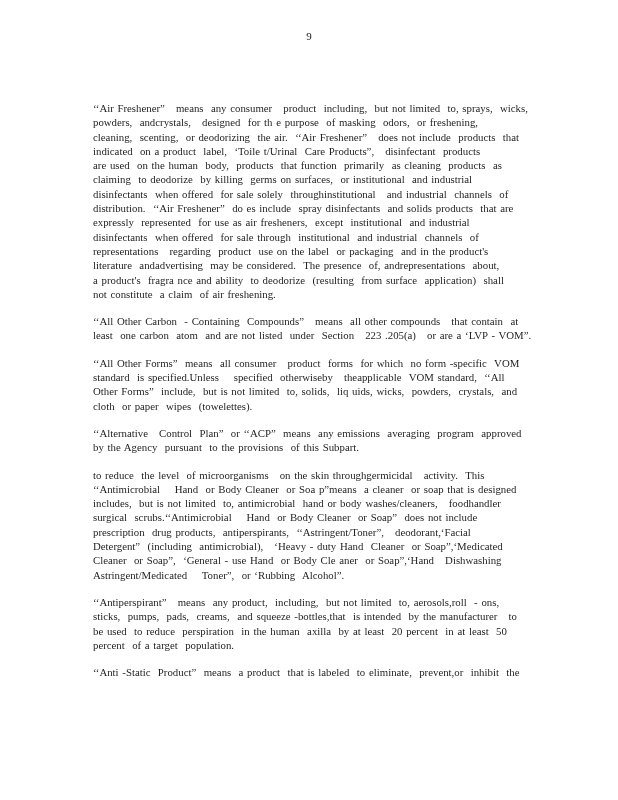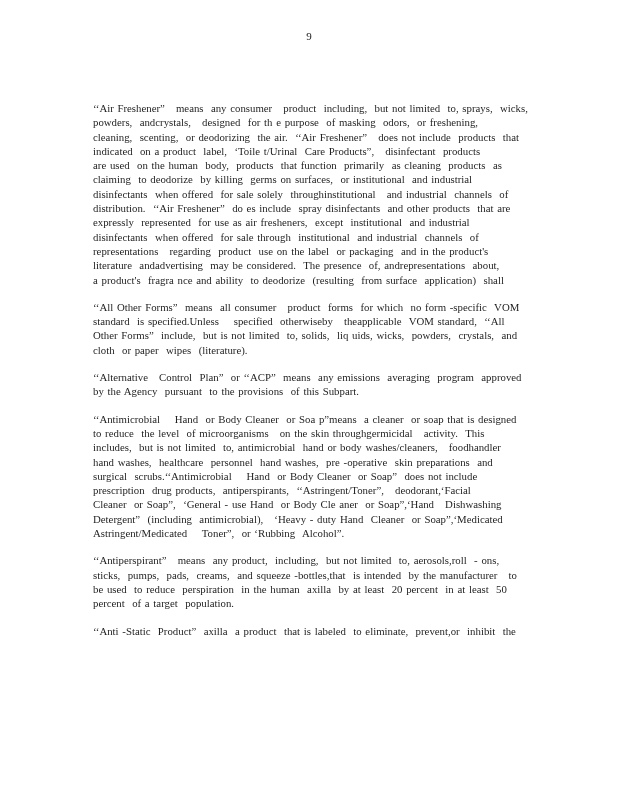--- a/index.html
+++ b/index.html
@@ -50,53 +50,55 @@
   <div class="page-number">9</div>
   <div class="content">
       <div class="para">
         <div class="line">‘‘Air Freshener”   means  any consumer   product  including,  but not limited  to, sprays,  wicks,</div>
         <div class="line">powders,  andcrystals,   designed  for th e purpose  of masking  odors,  or freshening,</div>
         <div class="line">cleaning,  scenting,  or deodorizing  the air.  ‘‘Air Freshener”   does not include  products  that</div>
         <div class="line">indicated  on a product  label,  ‘Toile t/Urinal  Care Products”,   disinfectant  products</div>
         <div class="line">are used  on the human  body,  products  that function  primarily  as cleaning  products  as</div>
         <div class="line">claiming  to deodorize  by killing  germs on surfaces,  or institutional  and industrial</div>
         <div class="line">disinfectants  when offered  for sale solely  throughinstitutional   and industrial  channels  of</div>
-        <div class="line">distribution.  ‘‘Air Freshener”  do es include  spray disinfectants  and other products  that are</div>
+        <div class="line">distribution.  ‘‘Air Freshener”  do es include  spray disinfectants  and solids products  that are</div>
         <div class="line">expressly  represented  for use as air fresheners,  except  institutional  and industrial</div>
         <div class="line">disinfectants  when offered  for sale through  institutional  and industrial  channels  of</div>
         <div class="line">representations   regarding  product  use on the label  or packaging  and in the product's</div>
         <div class="line">literature  andadvertising  may be considered.  The presence  of, andrepresentations  about,</div>
         <div class="line">a product's  fragra nce and ability  to deodorize  (resulting  from surface  application)  shall</div>
+        <div class="line">not constitute  a claim  of air freshening.</div>
       </div>
       <div class="para">
+        <div class="line">‘‘All Other Carbon  - Containing  Compounds”   means  all other compounds   that contain  at</div>
+        <div class="line">least  one carbon  atom  and are not listed  under  Section   223 .205(a)   or are a ‘LVP - VOM”.</div>
       </div>
       <div class="para">
         <div class="line">‘‘All Other Forms”  means  all consumer   product  forms  for which  no form -specific  VOM</div>
         <div class="line">standard  is specified.Unless    specified  otherwiseby   theapplicable  VOM standard,  ‘‘All</div>
         <div class="line">Other Forms”  include,  but is not limited  to, solids,  liq uids, wicks,  powders,  crystals,  and</div>
-        <div class="line">cloth  or paper  wipes  (literature).</div>
+        <div class="line">cloth  or paper  wipes  (towelettes).</div>
       </div>
       <div class="para">
         <div class="line">‘‘Alternative   Control  Plan”  or ‘‘ACP”  means  any emissions  averaging  program  approved</div>
         <div class="line">by the Agency  pursuant  to the provisions  of this Subpart.</div>
       </div>
       <div class="para">
+        <div class="line">to reduce  the level  of microorganisms   on the skin throughgermicidal   activity.  This</div>
         <div class="line">‘‘Antimicrobial    Hand  or Body Cleaner  or Soa p”means  a cleaner  or soap that is designed</div>
-        <div class="line">to reduce  the level  of microorganisms   on the skin throughgermicidal   activity.  This</div>
         <div class="line">includes,  but is not limited  to, antimicrobial  hand or body washes/cleaners,   foodhandler</div>
-        <div class="line">hand washes,  healthcare  personnel  hand washes,  pre -operative  skin preparations  and</div>
         <div class="line">surgical  scrubs.‘‘Antimicrobial    Hand  or Body Cleaner  or Soap”  does not include</div>
         <div class="line">prescription  drug products,  antiperspirants,  ‘‘Astringent/Toner”,   deodorant,‘Facial</div>
+        <div class="line">Detergent”  (including  antimicrobial),   ‘Heavy - duty Hand  Cleaner  or Soap”,‘Medicated</div>
         <div class="line">Cleaner  or Soap”,  ‘General - use Hand  or Body Cle aner  or Soap”,‘Hand   Dishwashing</div>
-        <div class="line">Detergent”  (including  antimicrobial),   ‘Heavy - duty Hand  Cleaner  or Soap”,‘Medicated</div>
         <div class="line">Astringent/Medicated    Toner”,  or ‘Rubbing  Alcohol”.</div>
       </div>
       <div class="para">
         <div class="line">‘‘Antiperspirant”   means  any product,  including,  but not limited  to, aerosols,roll  - ons,</div>
         <div class="line">sticks,  pumps,  pads,  creams,  and squeeze -bottles,that  is intended  by the manufacturer   to</div>
         <div class="line">be used  to reduce  perspiration  in the human  axilla  by at least  20 percent  in at least  50</div>
         <div class="line">percent  of a target  population.</div>
       </div>
       <div class="para">
-        <div class="line">‘‘Anti -Static  Product”  axilla  a product  that is labeled  to eliminate,  prevent,or  inhibit  the</div>
+        <div class="line">‘‘Anti -Static  Product”  means  a product  that is labeled  to eliminate,  prevent,or  inhibit  the</div>
       </div>
     </div>
 </div>
 
 </body></html>

